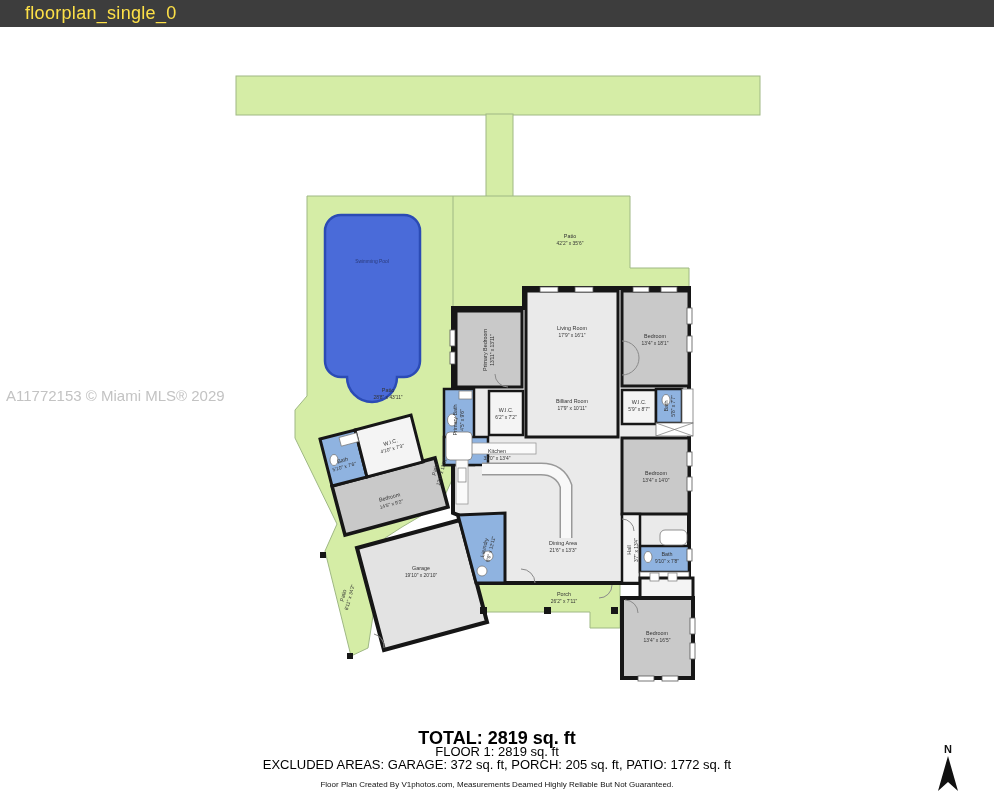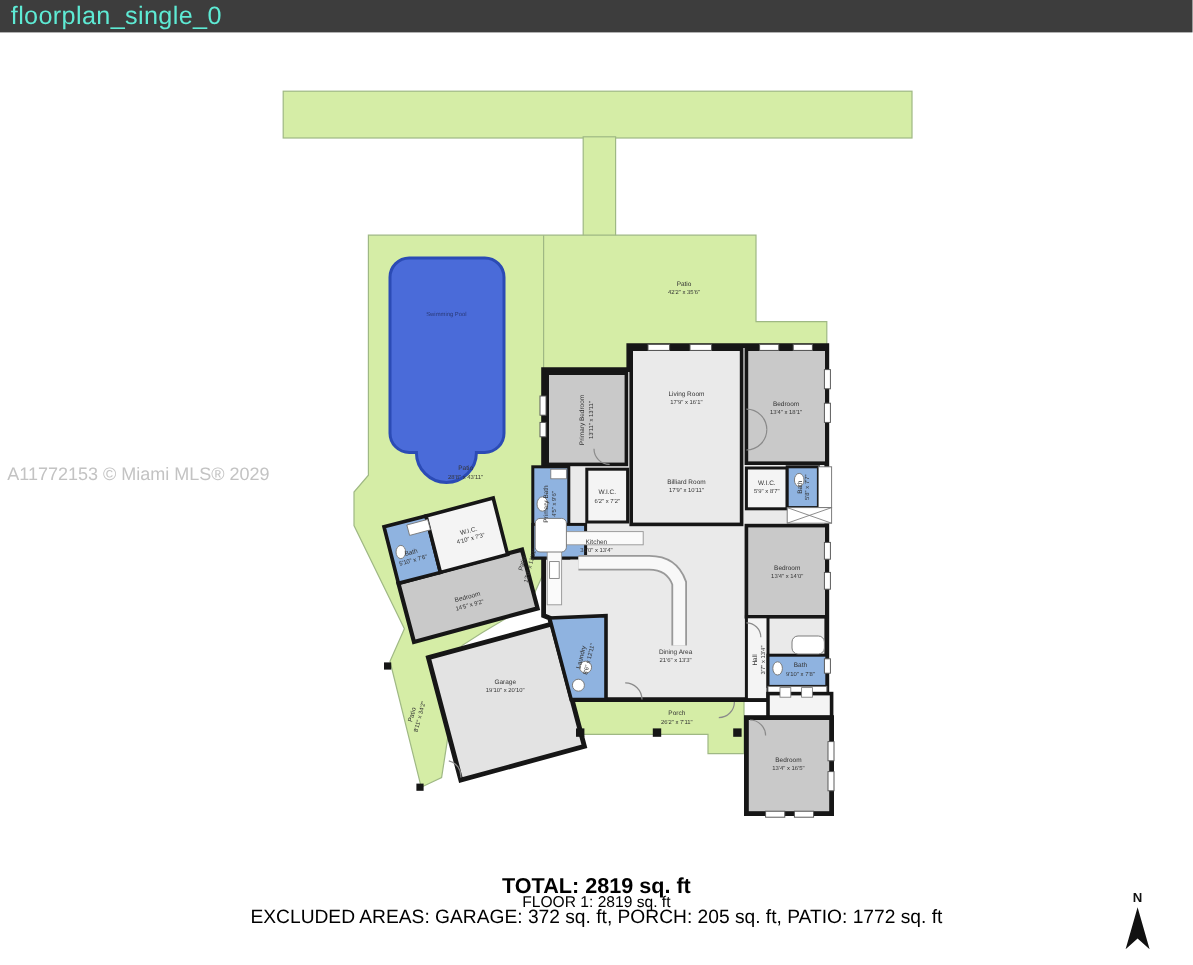--- a/index.html
+++ b/index.html
@@ -1,26 +1,26 @@
 <!DOCTYPE html>
 <html><head>
 <meta charset="utf-8">
 <style>
   html,body{margin:0;padding:0;background:#fff;}
   .stage{position:relative;width:994px;height:804px;background:#fff;overflow:hidden;
          font-family:"Liberation Sans",sans-serif;}
   .titlebar{position:absolute;left:0;top:0;width:994px;height:27px;background:#3d3d3d;
             display:flex;align-items:center;z-index:5;}
-  .titlebar span{color:#5eead4;font-size:21px;padding-left:9px;letter-spacing:.3px;}
+  .titlebar span{color:#fde047;font-size:18px;padding-left:9px;letter-spacing:.3px;margin-left:16px;}
   .watermark{position:absolute;left:6px;top:387px;color:#c3c3c3;font-size:15px;z-index:4;}
   .planwrap{position:absolute;left:0;top:0;width:994px;height:804px;}
   .summary{position:absolute;left:0;top:732px;width:994px;text-align:center;color:#000;z-index:4;}
   .summary .total{font-size:18px;font-weight:bold;line-height:12px;}
   .summary .floor1{font-size:13px;line-height:11px;margin-top:2px;}
-  .summary .excluded{font-size:16px;line-height:11px;margin-top:2px;}
+  .summary .excluded{font-size:13px;line-height:11px;margin-top:2px;}
   .summary .credit{font-size:8px;margin-top:10px;color:#111;}
   .compass{position:absolute;left:934px;top:744px;width:28px;text-align:center;z-index:4;}
   .compass .n{font-size:11px;font-weight:bold;color:#111;line-height:11px;}
   
   .lbl text{text-anchor:middle;fill:#333;font-family:"Liberation Sans",sans-serif;}
   .nm{font-size:5.4px;}
   .dm{font-size:4.9px;}
   .poollbl{text-anchor:middle;fill:#2a3a78;font-size:4.9px;font-family:"Liberation Sans",sans-serif;}
 </style>
 </head>
@@ -237,20 +237,21 @@
       <text class="nm">Bedroom</text>
           <text class="dm" y="7">13'4" x 16'5"</text>
     </g>
   </svg>
   </div>
 
   <div class="summary">
     <div class="total">TOTAL: 2819 sq. ft</div>
     <div class="floor1">FLOOR 1: 2819 sq. ft</div>
     <div class="excluded">EXCLUDED AREAS: GARAGE: 372 sq. ft, PORCH: 205 sq. ft, PATIO: 1772 sq. ft</div>
+    <div class="credit">Floor Plan Created By V1photos.com, Measurements Deamed Highly Reliable But Not Guaranteed.</div>
   </div>
 
   <div class="compass">
     <div class="n">N</div>
     <svg width="24" height="38" viewBox="0 0 24 38">
       <polygon points="12,1 22,36 12,27 2,36" fill="#111"></polygon>
     </svg>
   </div>
 
 </div>

